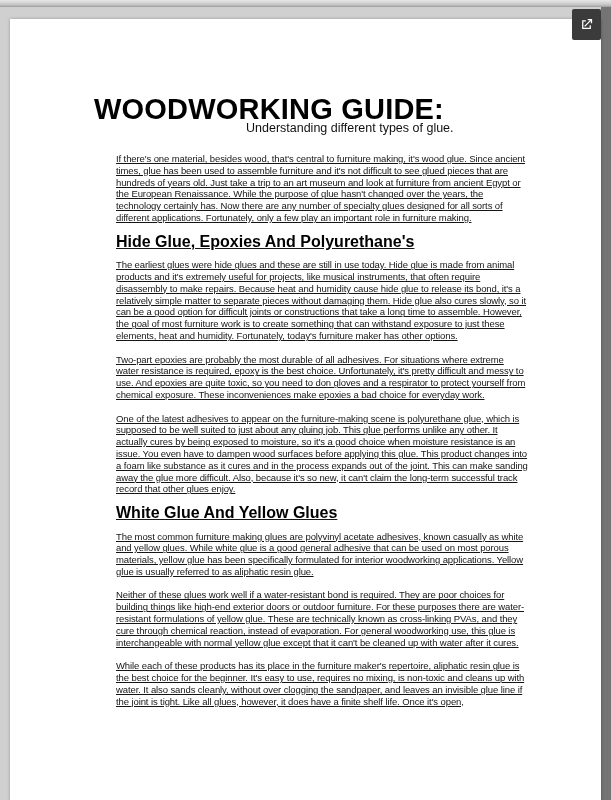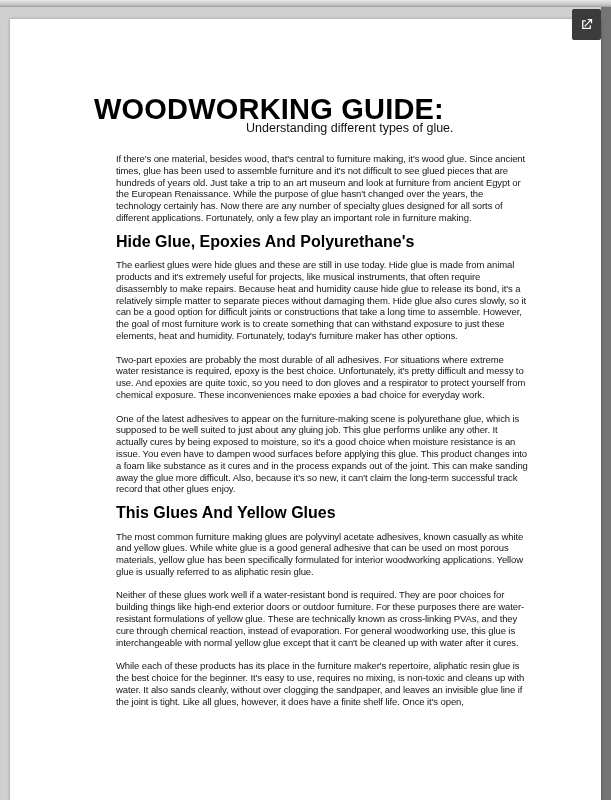--- a/index.html
+++ b/index.html
@@ -38,20 +38,21 @@
     margin: -6px 12px 0 236px;
     font-size: 12.5px; line-height: 15px;
     color: #101010;
   }
   .doc-body {
     margin: 17px 0 0 106px;
     width: 412px;
     font-size: 9.5px; line-height: 11.8px;
     letter-spacing: -0.1px;
     color: #151515;
+    text-decoration: underline;
   }
   .doc-body p { margin: 0 0 11.8px 0; }
   .doc-body h2 {
     margin: 0 0 11.8px 0;
     font-size: 16px; line-height: 11.8px;
     font-weight: 700; color: #000;
     letter-spacing: 0;
   }
   .open-btn {
     position: absolute; left: 572px; top: 9px;
@@ -73,21 +74,21 @@
 
 <div class="page">
   <h1 class="doc-title"><span>WOODWORKING GUIDE:</span><br></h1>
   <div class="doc-subtitle">Understanding different types of glue.</div>
   <div class="doc-body" id="doc-body">
       <p>If there's one material, besides wood, that's central to furniture making, it's wood glue. Since ancient times, glue has been used to assemble furniture and it's not difficult to see glued pieces that are hundreds of years old. Just take a trip to an art museum and look at furniture from ancient Egypt or the European Renaissance. While the purpose of glue hasn't changed over the years, the technology certainly has. Now there are any number of specialty glues designed for all sorts of different applications. Fortunately, only a few play an important role in furniture making.</p>
       <h2>Hide Glue, Epoxies And Polyurethane's</h2>
       <p>The earliest glues were hide glues and these are still in use today. Hide glue is made from animal products and it's extremely useful for projects, like musical instruments, that often require disassembly to make repairs. Because heat and humidity cause hide glue to release its bond, it's a relatively simple matter to separate pieces without damaging them. Hide glue also cures slowly, so it can be a good option for difficult joints or constructions that take a long time to assemble. However, the goal of most furniture work is to create something that can withstand exposure to just these elements, heat and humidity. Fortunately, today's furniture maker has other options.</p>
       <p>Two-part epoxies are probably the most durable of all adhesives. For situations where extreme water resistance is required, epoxy is the best choice. Unfortunately, it's pretty difficult and messy to use. And epoxies are quite toxic, so you need to don gloves and a respirator to protect yourself from chemical exposure. These inconveniences make epoxies a bad choice for everyday work.</p>
       <p>One of the latest adhesives to appear on the furniture-making scene is polyurethane glue, which is supposed to be well suited to just about any gluing job. This glue performs unlike any other. It actually cures by being exposed to moisture, so it's a good choice when moisture resistance is an issue. You even have to dampen wood surfaces before applying this glue. This product changes into a foam like substance as it cures and in the process expands out of the joint. This can make sanding away the glue more difficult. Also, because it's so new, it can't claim the long-term successful track record that other glues enjoy.</p>
-      <h2>This Glues And Yellow Glues</h2>
+      <h2>White Glue And Yellow Glues</h2>
       <p>The most common furniture making glues are polyvinyl acetate adhesives, known casually as white and yellow glues. While white glue is a good general adhesive that can be used on most porous materials, yellow glue has been specifically formulated for interior woodworking applications. Yellow glue is usually referred to as aliphatic resin glue.</p>
       <p>Neither of these glues work well if a water-resistant bond is required. They are poor choices for building things like high-end exterior doors or outdoor furniture. For these purposes there are water-resistant formulations of yellow glue. These are technically known as cross-linking PVAs, and they cure through chemical reaction, instead of evaporation. For general woodworking use, this glue is interchangeable with normal yellow glue except that it can't be cleaned up with water after it cures.</p>
       <p>While each of these products has its place in the furniture maker's repertoire, aliphatic resin glue is the best choice for the beginner. It's easy to use, requires no mixing, is non-toxic and cleans up with water. It also sands cleanly, without over clogging the sandpaper, and leaves an invisible glue line if the joint is tight. Like all glues, however, it does have a finite shelf life. Once it's open,</p>
     </div>
 </div>
 
 <button class="open-btn">
   <svg viewBox="0 0 24 24" aria-hidden="true">
     <path d="M14 3h7v7h-2V6.41l-9.29 9.3-1.42-1.42 9.3-9.29H14V3zM5 5h6v2H7v10h10v-4h2v6H5V5z"></path>
   </svg>

